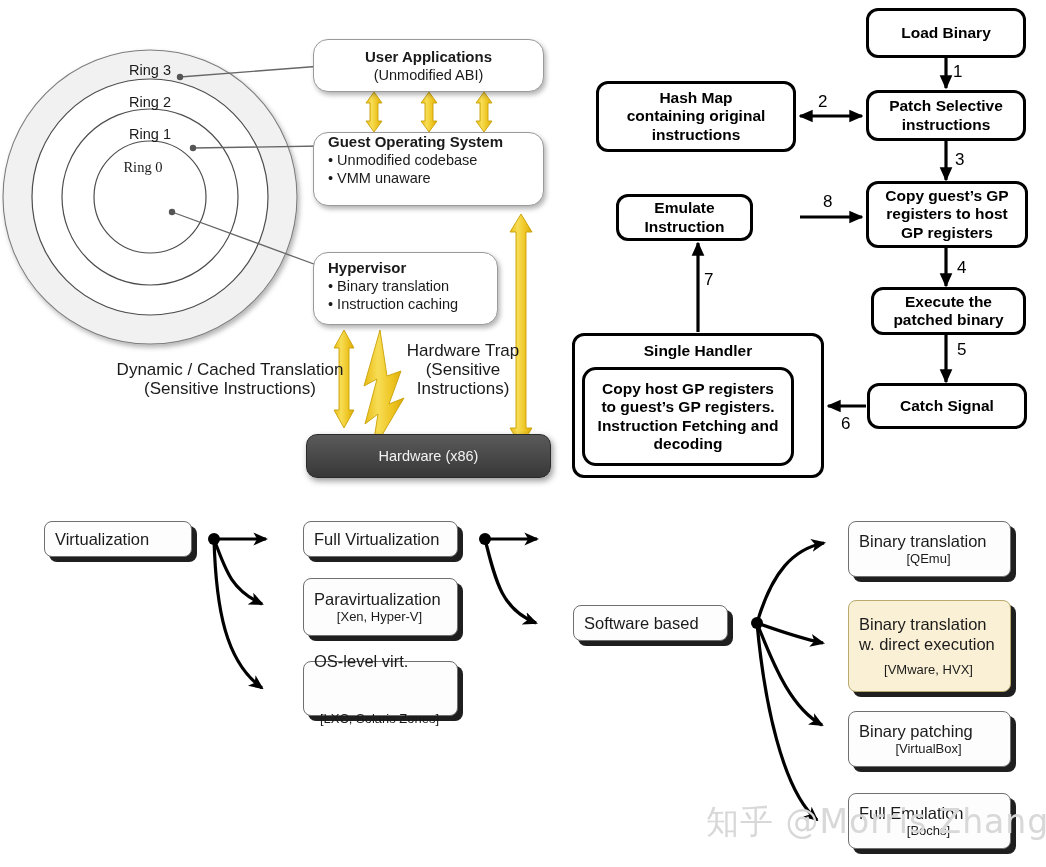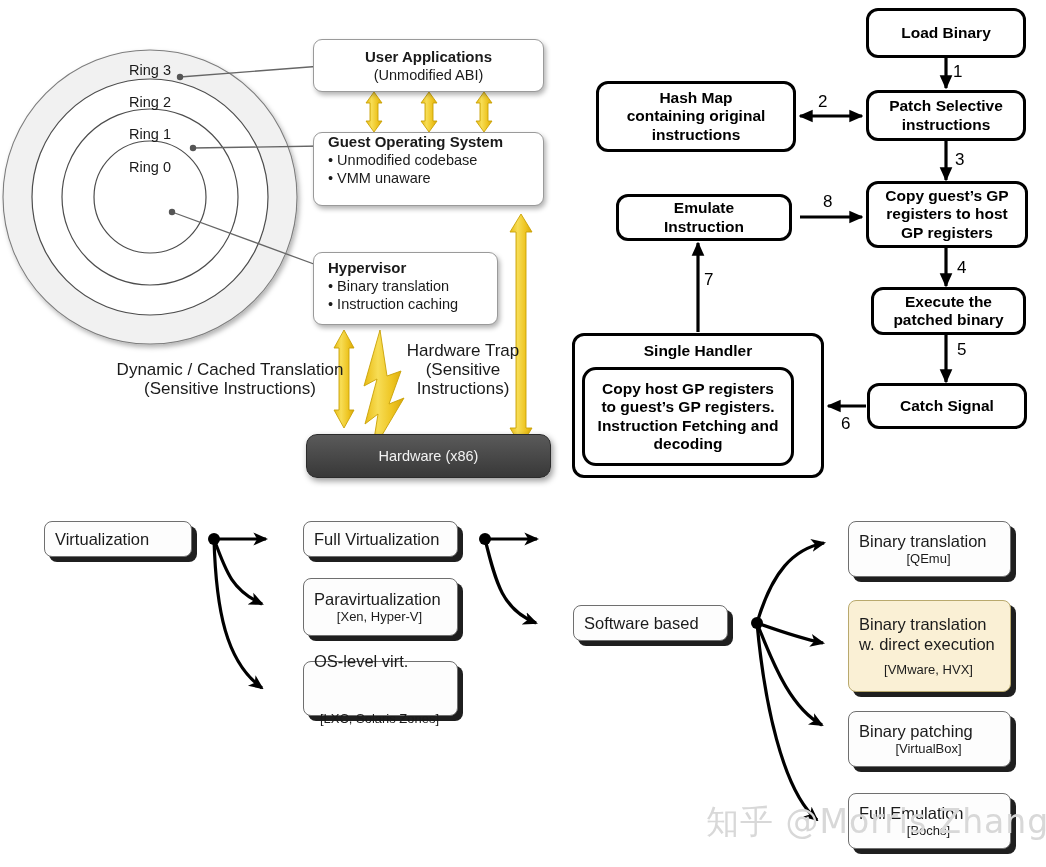--- a/index.html
+++ b/index.html
@@ -6,21 +6,21 @@
   body{width:1046px;height:867px;position:relative;overflow:hidden;
        font-family:"Liberation Sans","DejaVu Sans",sans-serif;color:#000;}
   #root{position:relative;width:1046px;height:867px;}
   svg.layer{position:absolute;left:0;top:0;width:1046px;height:867px;pointer-events:none;}
 
   
   .node{position:absolute;box-sizing:border-box;display:flex;flex-direction:column;
         align-items:center;justify-content:center;text-align:center;}
 
   
-  .softbox{background:#ffffff;border:1px solid #9a9a9a;border-radius:9px;
+  .softbox{background:#ffffff;border:1px solid #9a9a9a;border-radius:15px;
            box-shadow:2px 3px 5px rgba(0,0,0,.30);}
   .softbox .ttl{font-weight:bold;font-size:15px;line-height:18px;color:#1a1a1a;}
   .softbox .sub{font-size:14.5px;line-height:18px;color:#1a1a1a;}
   .leftal{align-items:flex-start;text-align:left;padding-left:14px;}
   .bullets{font-size:14.5px;line-height:18px;color:#1a1a1a;}
 
   .hwbox{position:absolute;background:linear-gradient(#5a5a5a,#383838);
          border:1px solid #2b2b2b;border-radius:11px;
          box-shadow:2px 3px 6px rgba(0,0,0,.40);
          display:flex;align-items:center;justify-content:center;
@@ -147,21 +147,21 @@
       <path d="M757,623 C772,572 793,549 824,543" marker-end="url(#ar-tree)"></path>
       <path d="M757,623 C782,632 799,638 823,643" marker-end="url(#ar-tree)"></path>
       <path d="M757,623 C776,672 793,709 822,725" marker-end="url(#ar-tree)"></path>
       <path d="M757,623 C764,700 782,790 817,820" marker-end="url(#ar-tree)"></path>
     </g>
   </svg>
 
   <div class="ringlabel" style="left:111px;top:62px;">Ring 3</div>
   <div class="ringlabel" style="left:111px;top:94px;">Ring 2</div>
   <div class="ringlabel" style="left:111px;top:126px;">Ring 1</div>
-  <div class="ringlabel" style="left:111px;top:159px;">Ring 0</div>
+  <div class="ringlabel" style="left:104px;top:159px;font-family:Liberation Serif, serif;">Ring 0</div>
 
   <div class="node softbox" style="left:313px;top:39px;width:231px;height:53px;">
     <div class="ttl">User Applications</div>
     <div class="sub">(Unmodified ABI)</div>
   </div>
 
   <div class="node softbox leftal" style="left:313px;top:132px;width:231px;height:74px;justify-content:flex-start;">
     <div class="ttl">Guest  Operating System</div>
     <div class="bullets">• Unmodified codebase</div>
     <div class="bullets">• VMM unaware</div>
@@ -190,21 +190,21 @@
 
   <div class="fbox" style="left:866px;top:8px;width:160px;height:50px;white-space:pre-line;">Load Binary</div>
 
   <div class="fbox" style="left:596px;top:81px;width:200px;height:71px;white-space:pre-line;">Hash Map
 containing  original
 instructions</div>
 
   <div class="fbox" style="left:866px;top:90px;width:160px;height:51px;white-space:pre-line;">Patch Selective
 instructions</div>
 
-  <div class="fbox" style="left:616px;top:194px;width:176px;height:47px;white-space:pre-line;">Emulate
+  <div class="fbox" style="left:616px;top:194px;width:137px;height:47px;white-space:pre-line;">Emulate
 Instruction</div>
 
   <div class="fbox" style="left:866px;top:181px;width:162px;height:67px;white-space:pre-line;">Copy guest’s GP
 registers to host
 GP registers</div>
 
   <div class="fbox" style="left:871px;top:287px;width:155px;height:48px;white-space:pre-line;">Execute the
 patched binary</div>
 
   <div class="fbox" style="left:867px;top:383px;width:160px;height:46px;white-space:pre-line;">Catch Signal</div>

